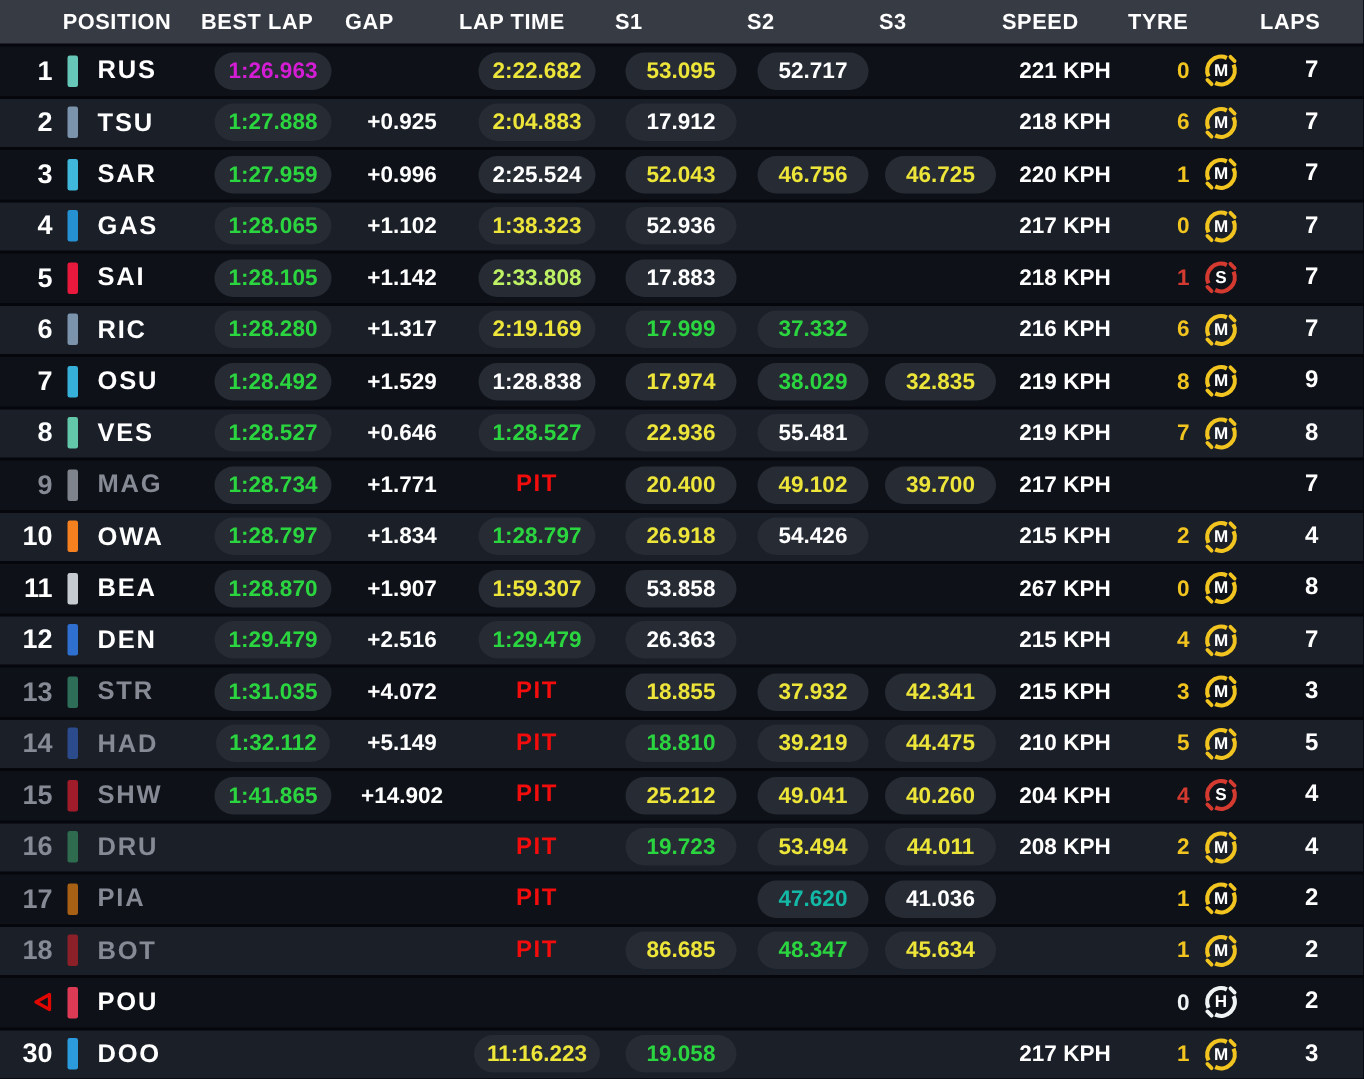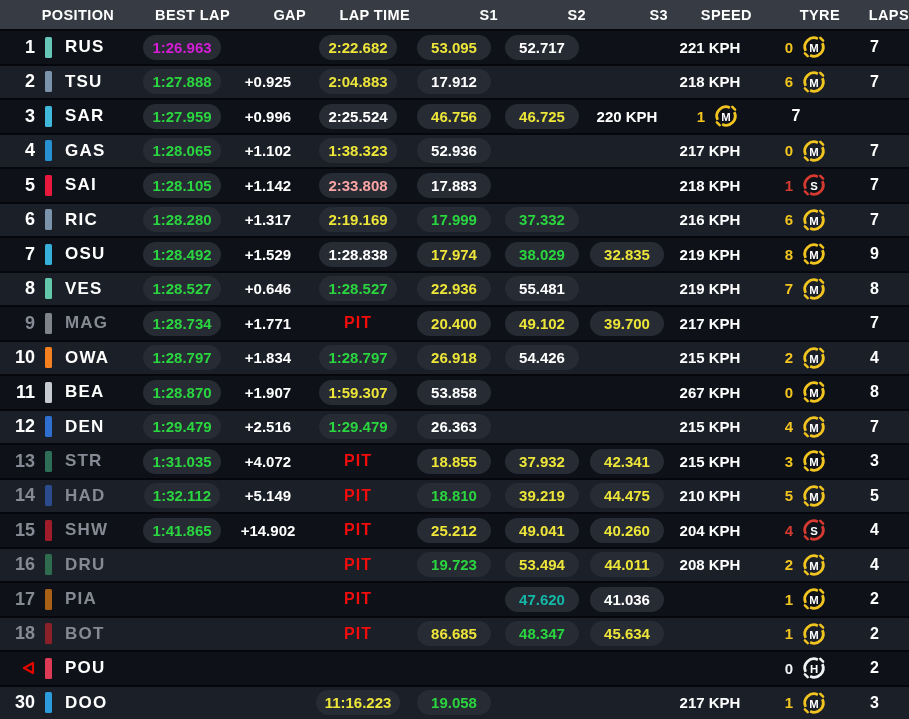--- a/index.html
+++ b/index.html
@@ -17,21 +17,21 @@
     width:909px;
   }
   .header{
     height:29px;
     background:#363B44;
     color:#FFFFFF;
     font-weight:bold;
     font-size:14.5px;
     letter-spacing:.4px;
   }
-  .h{text-align:right;}
+  .h{text-align:left;}
   .h-pos{grid-column:1 / 4;text-align:center;padding-left:22px;}
   .row{height:32.5px;margin-top:2px;}
   .row.odd{background:#0E1218;}
   .row.even{background:#1A1F28;}
   .cell{height:100%;display:flex;align-items:center;justify-content:center;}
   .pos{justify-content:flex-end;padding-right:5px;box-sizing:border-box;
        font-size:18px;font-weight:bold;color:#FFFFFF;}
   .barwrap{justify-content:center;}
   .teambar{width:7px;height:21px;border-radius:1.5px;display:block;}
   .name{justify-content:flex-start;padding-left:9px;box-sizing:border-box;
@@ -151,20 +151,23 @@
         </div>
         <div class="cell name">SAR</div>
         <div class="cell">
           <span class="pill" style="color:#2BD53F">1:27.959</span>
         </div>
         <div class="cell gap">+0.996</div>
         <div class="cell">
           <span class="pill" style="color:#FFFFFF">2:25.524</span>
         </div>
         <div class="cell">
+          <span class="pill" style="color:#EDE539">52.043</span>
+        </div>
+        <div class="cell">
           <span class="pill" style="color:#EDE539">46.756</span>
         </div>
         <div class="cell">
           <span class="pill" style="color:#EDE539">46.725</span>
         </div>
         <div class="cell speed">220 KPH</div>
         <div class="cell tyre">
           <span class="tyre-count" style="color:#F2C41F">1</span>
           <svg width="26" height="26" viewBox="0 0 24 24">
             <path d="M19.7 8.41 A8.5 8.5 0 0 1 8.41 19.7" fill="none" stroke="#F2C41F" stroke-width="2.6"></path>
@@ -215,21 +218,21 @@
         </div>
         <div class="cell barwrap">
           <span class="teambar" style="background:#E8193C"></span>
         </div>
         <div class="cell name">SAI</div>
         <div class="cell">
           <span class="pill" style="color:#2BD53F">1:28.105</span>
         </div>
         <div class="cell gap">+1.142</div>
         <div class="cell">
-          <span class="pill" style="color:#fca5a5">2:33.808</span>
+          <span class="pill" style="color:#bef264">2:33.808</span>
         </div>
         <div class="cell">
           <span class="pill" style="color:#FFFFFF">17.883</span>
         </div>
         <div class="cell"></div>
         <div class="cell"></div>
         <div class="cell speed">218 KPH</div>
         <div class="cell tyre">
           <span class="tyre-count" style="color:#D53A30">1</span>
           <svg width="26" height="26" viewBox="0 0 24 24">

